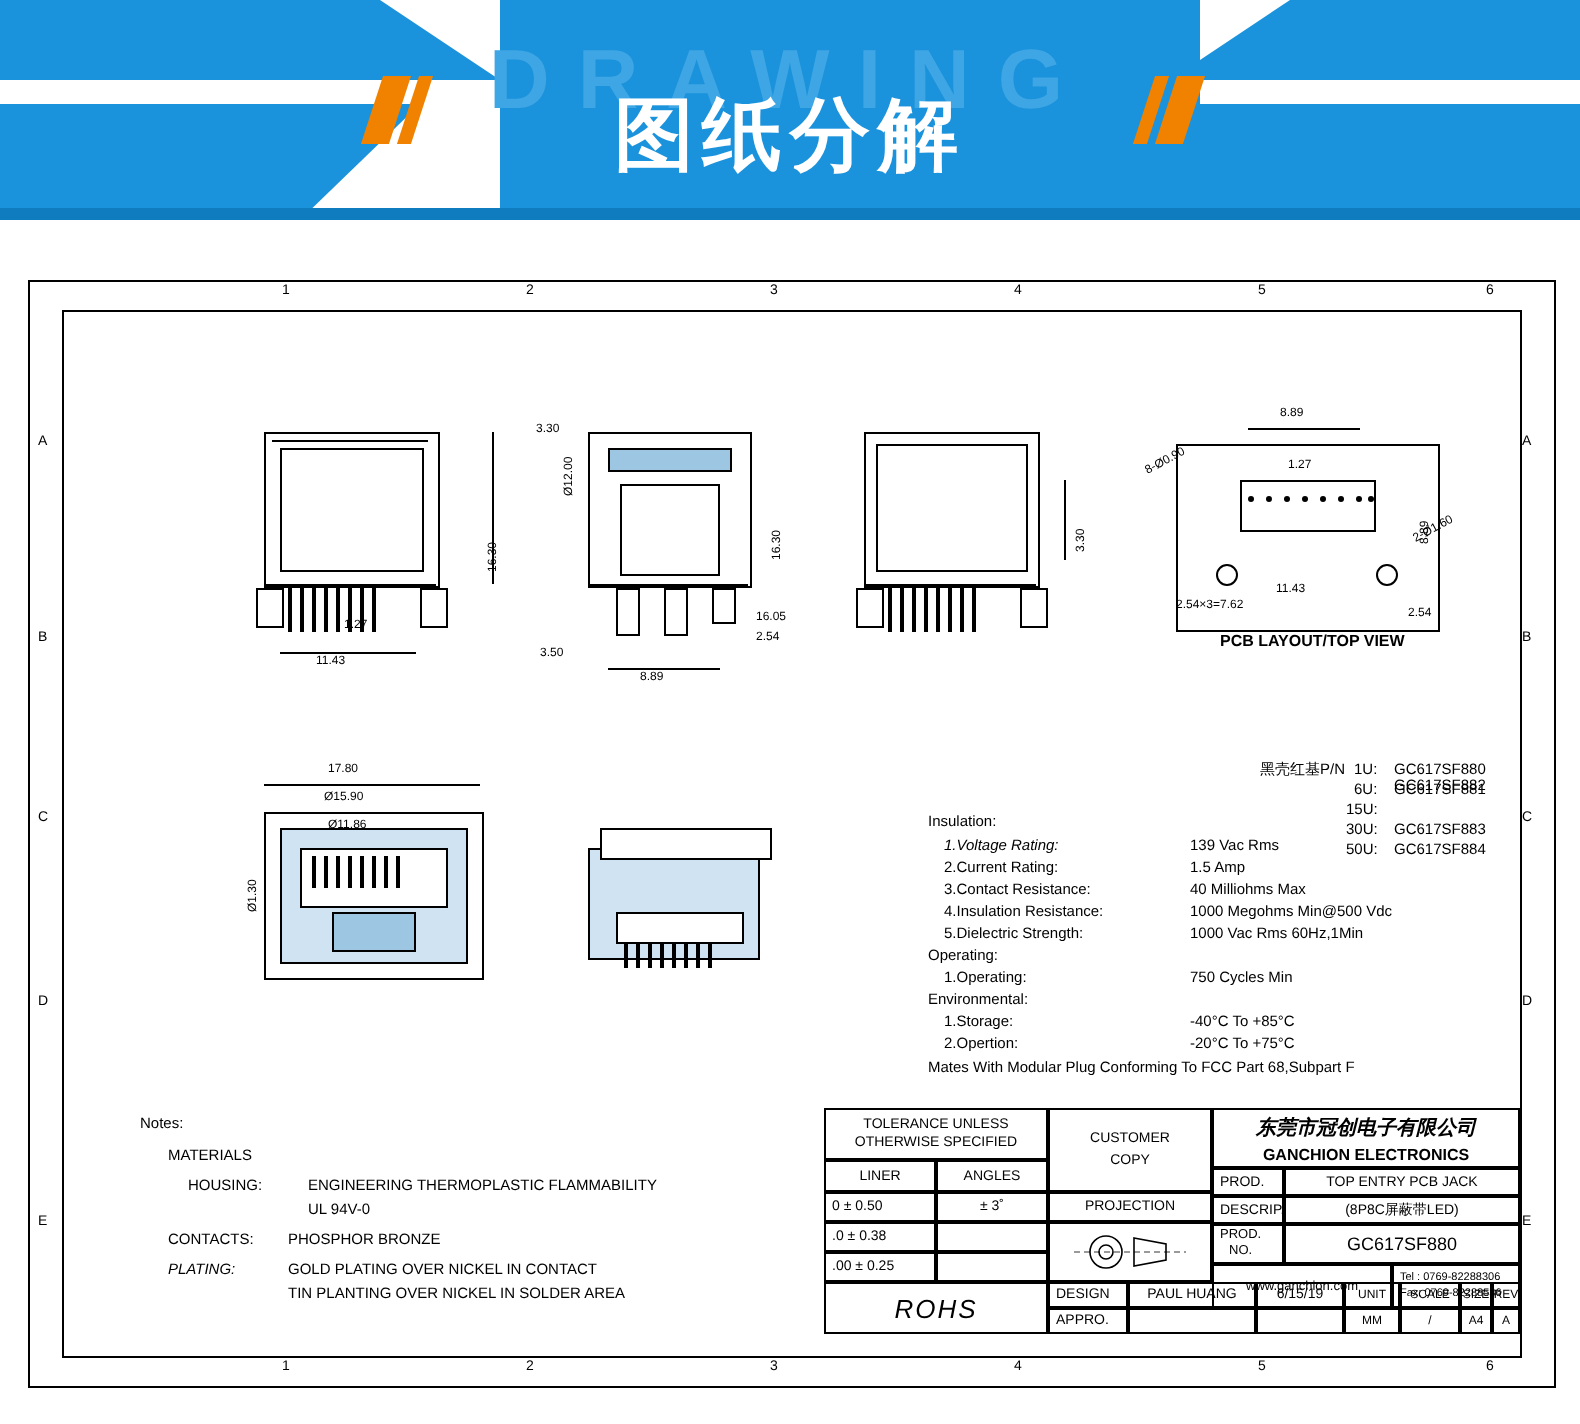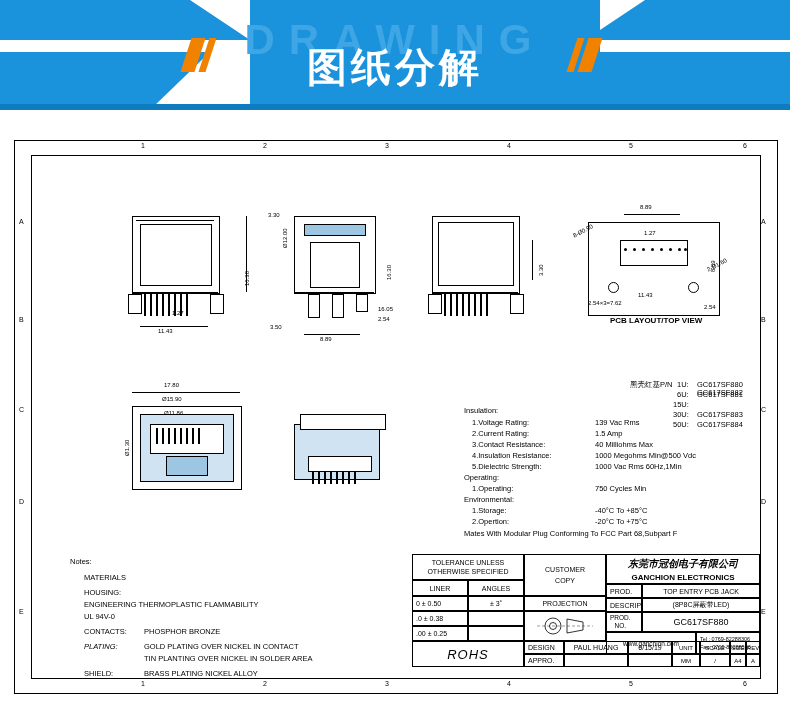--- a/index.html
+++ b/index.html
@@ -272,21 +272,21 @@
         <div style="position:absolute;left:245px;top:2px;font-size:7.5px;">6U:</div>
         <div style="position:absolute;left:265px;top:2px;font-size:7.5px;">GC617SF881</div>
         <div style="position:absolute;left:241px;top:12px;font-size:7.5px;">15U:</div>
         <div style="position:absolute;left:265px;top:0;font-size:7.5px;">GC617SF882</div>
         <div style="position:absolute;left:241px;top:22px;font-size:7.5px;">30U:</div>
         <div style="position:absolute;left:265px;top:22px;font-size:7.5px;">GC617SF883</div>
         <div style="position:absolute;left:241px;top:32px;font-size:7.5px;">50U:</div>
         <div style="position:absolute;left:265px;top:32px;font-size:7.5px;">GC617SF884</div>
 
         <div style="position:absolute;left:32px;top:18px;font-size:7.5px;">Insulation:</div>
-        <div style="position:absolute;left:40px;top:30px;font-size:7.5px;">1.Voltage Rating:</div>
+        <div style="position:absolute;left:40px;top:30px;font-size:7.5px;font-style:italic;">1.Voltage Rating:</div>
         <div style="position:absolute;left:163px;top:30px;font-size:7.5px;">139 Vac Rms</div>
         <div style="position:absolute;left:40px;top:41px;font-size:7.5px;">2.Current Rating:</div>
         <div style="position:absolute;left:163px;top:41px;font-size:7.5px;">1.5 Amp</div>
         <div style="position:absolute;left:40px;top:52px;font-size:7.5px;">3.Contact Resistance:</div>
         <div style="position:absolute;left:163px;top:52px;font-size:7.5px;">40 Milliohms Max</div>
         <div style="position:absolute;left:40px;top:63px;font-size:7.5px;">4.Insulation Resistance:</div>
         <div style="position:absolute;left:163px;top:63px;font-size:7.5px;">1000 Megohms Min@500 Vdc</div>
         <div style="position:absolute;left:40px;top:74px;font-size:7.5px;">5.Dielectric Strength:</div>
         <div style="position:absolute;left:163px;top:74px;font-size:7.5px;">1000 Vac Rms 60Hz,1Min</div>
 
@@ -301,37 +301,33 @@
         <div style="position:absolute;left:163px;top:129px;font-size:7.5px;">-20°C To +75°C</div>
 
         <div style="position:absolute;left:32px;top:141px;font-size:7.5px;">Mates With Modular Plug Conforming To FCC Part 68,Subpart F</div>
       </div>
 
       <div class="notes" style="left:38px;top:400px;width:330px;">
         <div style="margin-bottom:4px;">Notes:</div>
         <div class="nrow" style="margin-left:14px;">
             <div class="nlab">MATERIALS</div>
           </div>
-        <div class="nrow" style="margin-left:14px;margin-top:3px;flex-direction:column;">
+        <div class="nrow" style="margin-left:24px;margin-top:3px;">
           <div class="nlab" style="width:60px;">HOUSING:</div>
           <div class="nval" style="white-space:pre-line;">ENGINEERING THERMOPLASTIC FLAMMABILITY
 UL 94V-0</div>
         </div>
         <div class="nrow" style="margin-left:14px;margin-top:3px;">
           <div class="nlab" style="width:60px;">CONTACTS:</div>
           <div class="nval">PHOSPHOR BRONZE</div>
         </div>
         <div class="nrow" style="margin-left:14px;margin-top:3px;">
           <div class="nlab" style="width:60px;font-style:italic;">PLATING:</div>
           <div class="nval" style="white-space:pre-line;">GOLD PLATING OVER NICKEL IN CONTACT
 TIN PLANTING OVER NICKEL IN SOLDER AREA</div>
-        </div>
-        <div class="nrow" style="margin-left:14px;margin-top:3px;">
-          <div class="nlab" style="width:60px;">SHIELD:</div>
-          <div class="nval">BRASS PLATING NICKEL ALLOY</div>
         </div>
       </div>
 
       <div style="position:absolute;left:380px;top:398px;width:348px;height:110px;">
 
         <div class="tb" style="left:0;top:0;width:112px;height:26px;white-space:pre-line;line-height:9px;">TOLERANCE UNLESS
 OTHERWISE SPECIFIED</div>
         <div class="tb" style="left:0;top:26px;width:56px;height:16px;">LINER</div>
         <div class="tb" style="left:56px;top:26px;width:56px;height:16px;">ANGLES</div>
         <div class="tb l" style="left:0;top:42px;width:56px;height:15px;">0   ± 0.50</div>

